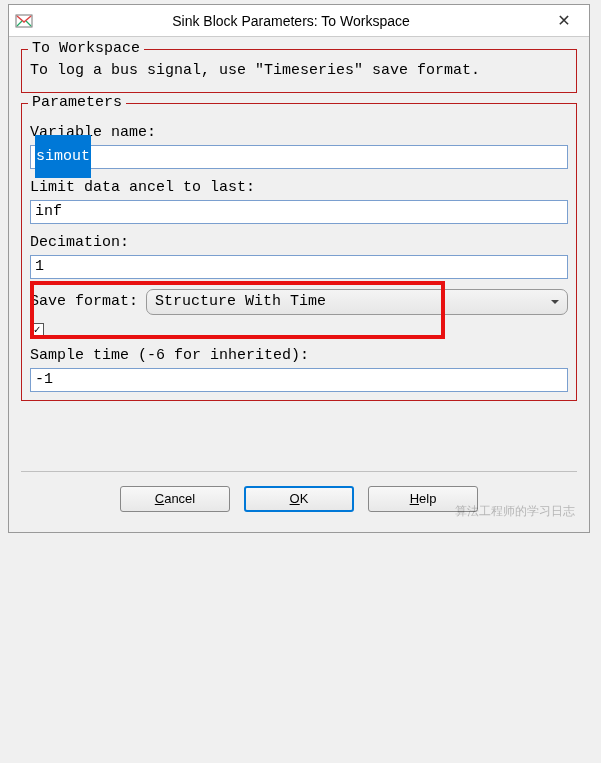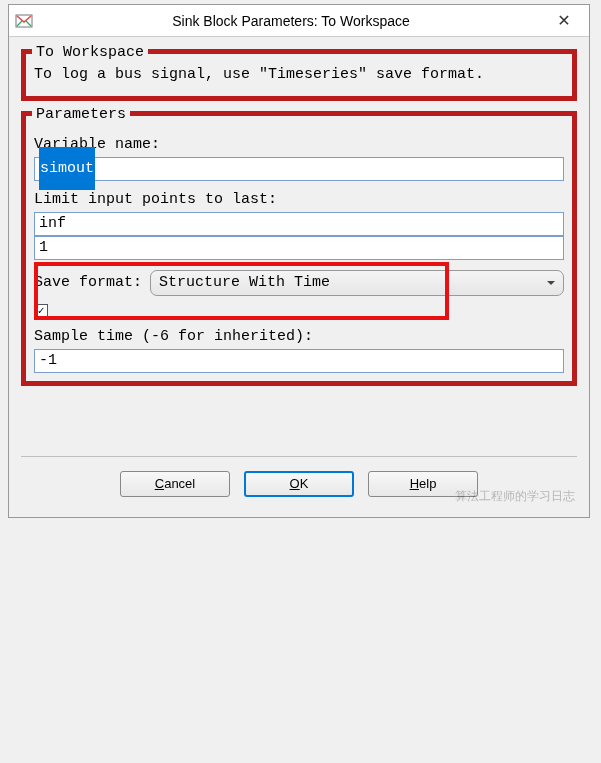--- a/index.html
+++ b/index.html
@@ -31,21 +31,21 @@
     }
     .titlebar-text { flex: 1; font-size: 14px; color: #000; text-align: center; }
     .close-btn {
       width: 42px; height: 30px;
       display: flex; align-items: center; justify-content: center;
       font-family: sans-serif; font-size: 16px; color: #333;
       cursor: pointer;
     }
     .content { padding: 6px 12px 10px 12px; }
     .groupbox {
-      border: 5px solid #b91c1c;
+      border: 1px solid #b91c1c;
       margin-top: 10px;
       padding: 10px 8px 8px 8px;
       position: relative;
     }
     .groupbox-label {
       position: absolute;
       top: -10px; left: 6px;
       background: #f0f0f0;
       padding: 0 4px;
       color: #000;
@@ -130,23 +130,24 @@
     </div>
 
     <div class="groupbox">
       <span class="groupbox-label">Parameters</span>
 
       <span class="field-label">Variable name:</span>
       <div class="field-input">
         <span class="sel-text">simout</span>
       </div>
 
-      <span class="field-label">Limit input points to last:</span>
+      <span class="field-label">Limit data ancel to last:</span>
       <input class="field-input" value="inf" style="">
 
+      <span class="field-label">Decimation:</span>
       <input class="field-input" value="1" style="">
 
       <div class="row">
         <span>Save format:</span>
         <div class="dropdown">
           <span>Structure With Time</span>
         </div>
         <div class="highlight-box"></div>
       </div>
 

